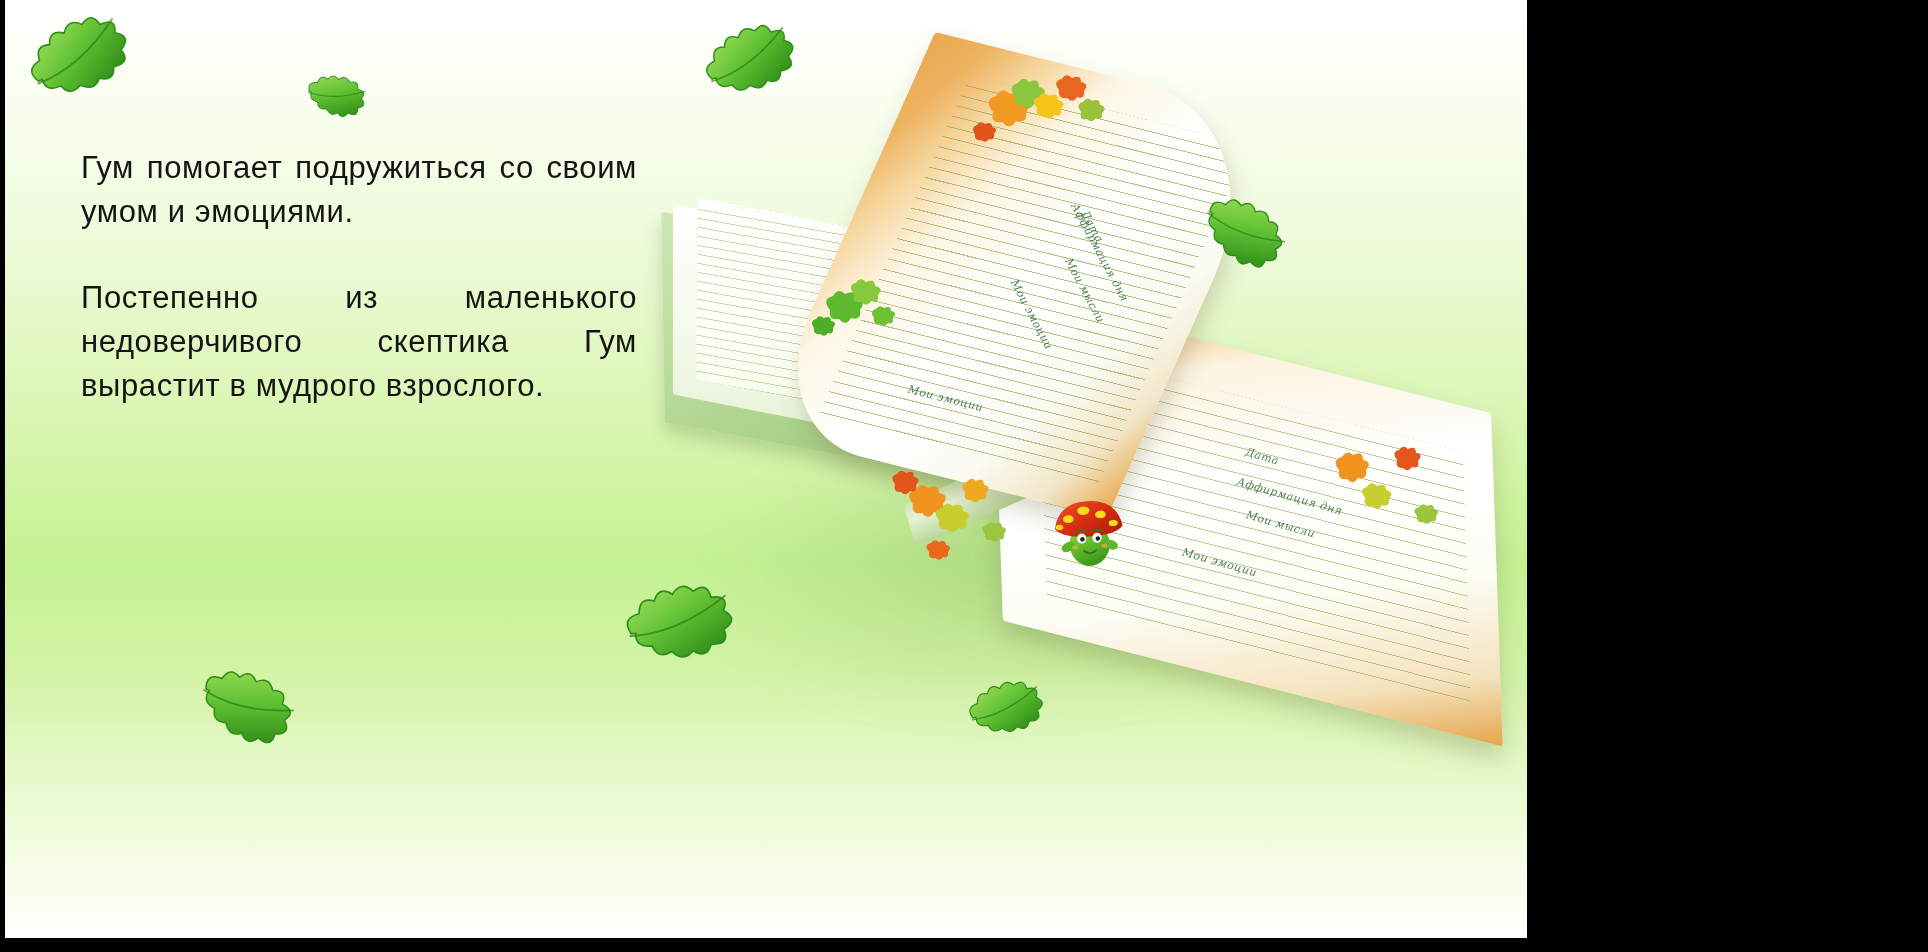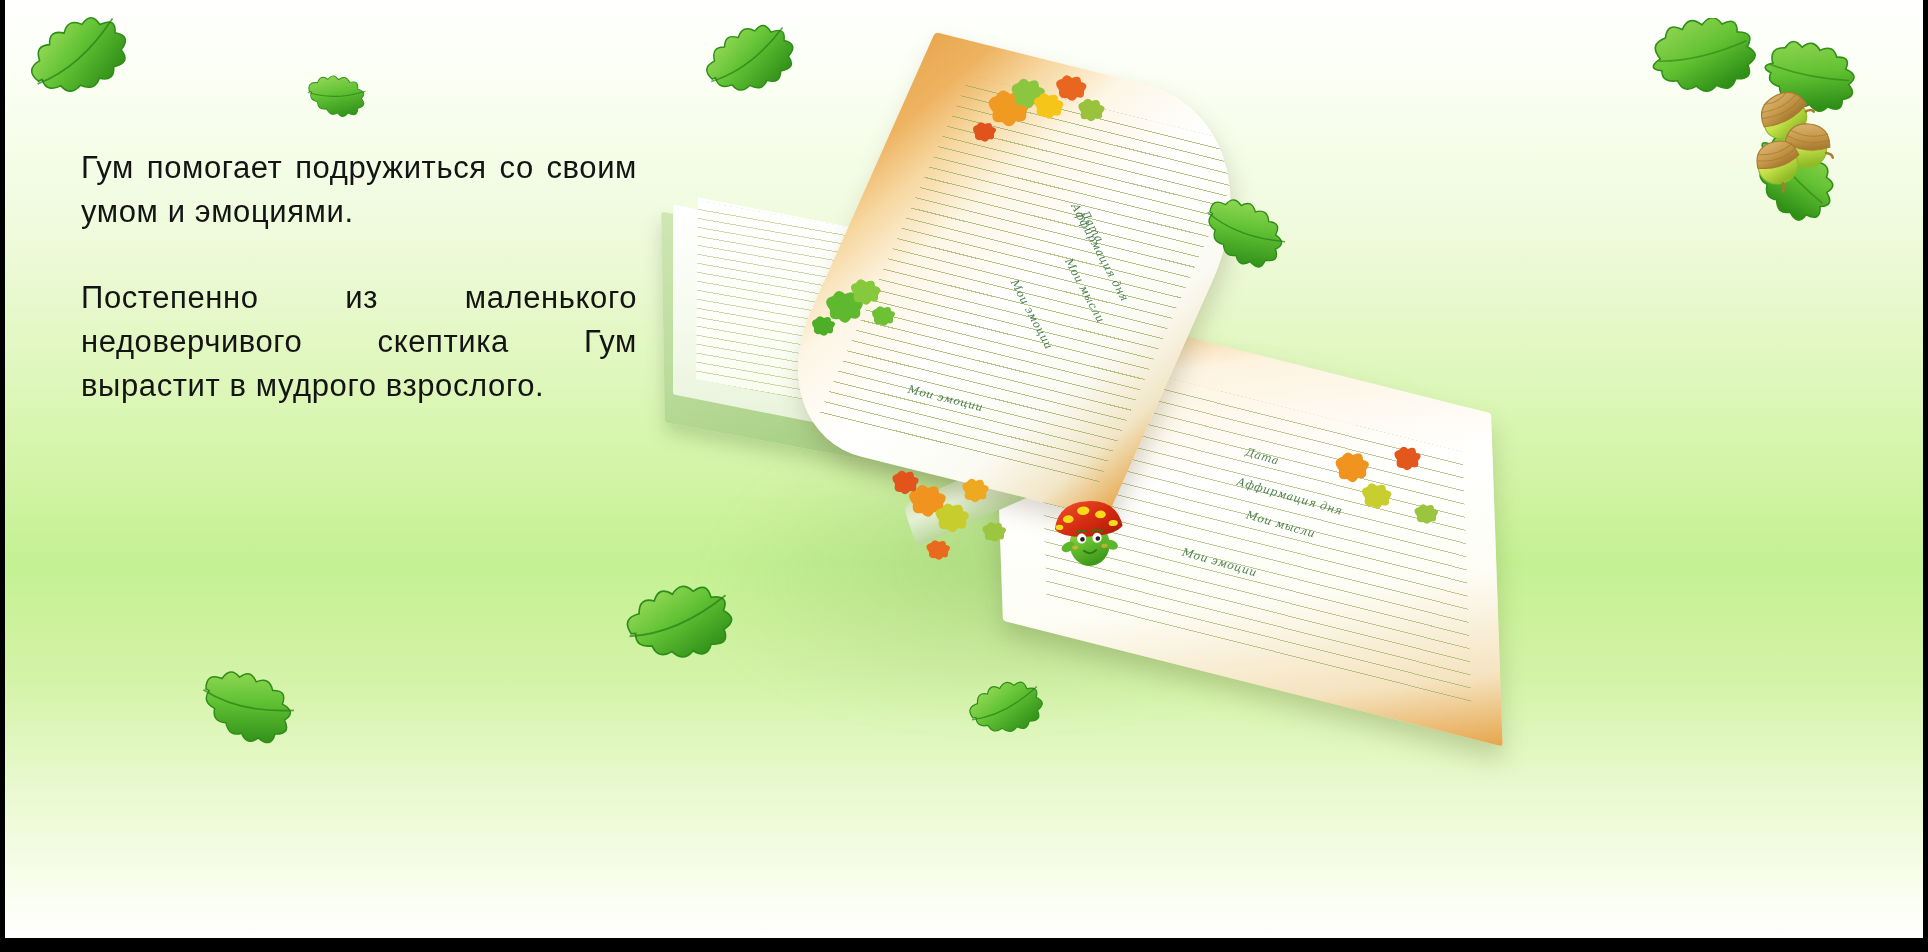--- a/index.html
+++ b/index.html
@@ -13,21 +13,21 @@
     height: 952px;
     overflow: hidden;
     background: #000;
     font-family: "Liberation Sans", sans-serif;
   }
   
   #canvas {
     position: absolute;
     left: 5px;
     top: 0px;
-    width: 1918px;
+    width: 1522px;
     height: 938px;
     overflow: hidden;
     background:
       linear-gradient(to bottom,
         #ffffff 0%,
         #fbfff4 8%,
         #eefada 26%,
         #d6f5ab 48%,
         #c4f192 60%,
         #d3f3a6 72%,

